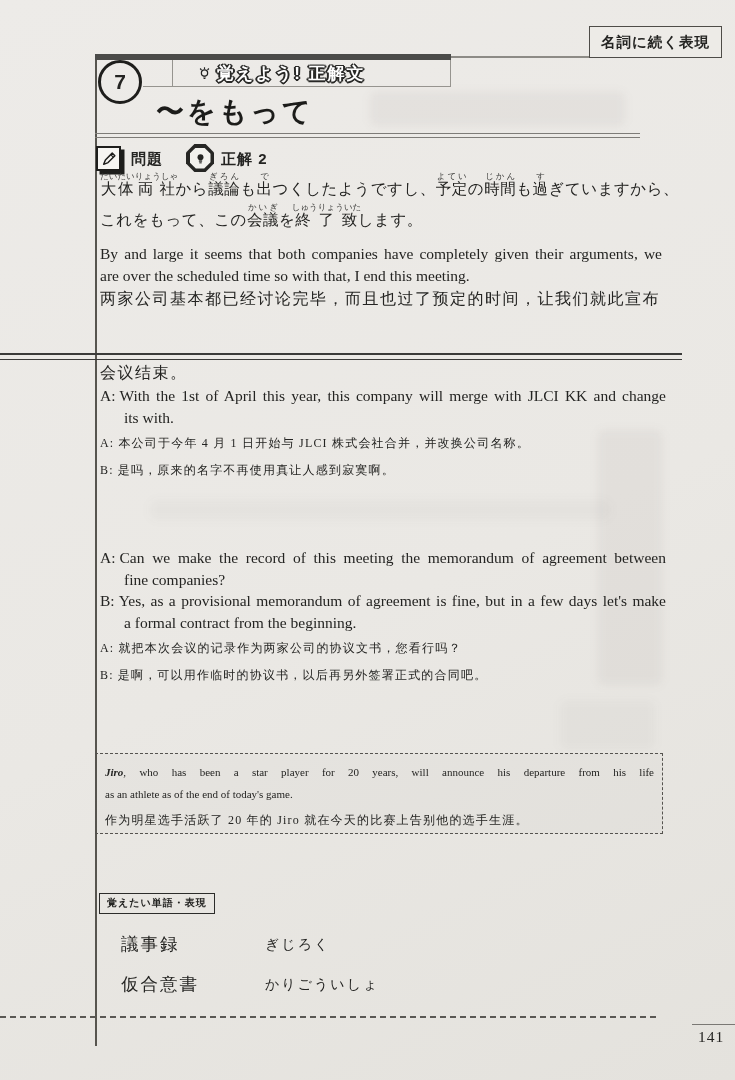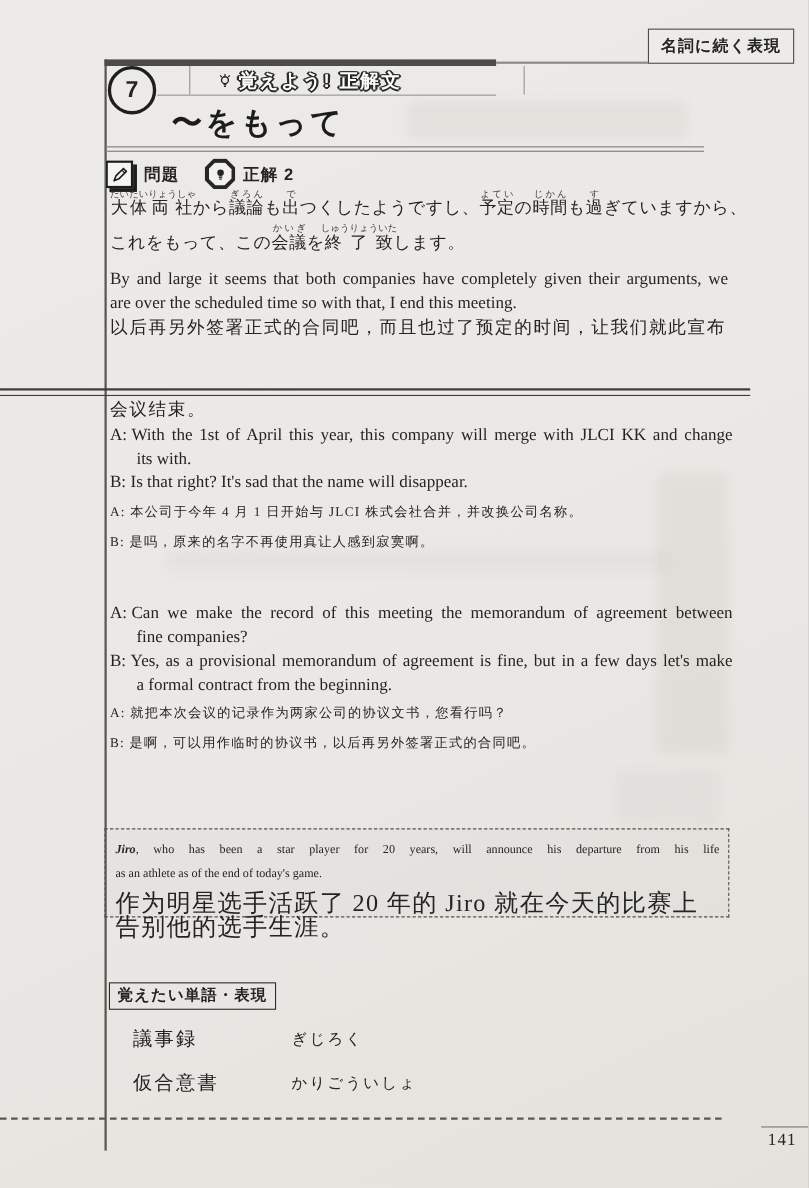--- a/index.html
+++ b/index.html
@@ -15,21 +15,21 @@
   .bleed{position:absolute;background:rgba(70,68,64,0.05);filter:blur(5px);border-radius:6px;}
 
   .vline{left:95px;top:54px;width:2px;height:992px;background:#57554f;}
   .topbar{left:95px;top:54px;width:356px;height:6px;background:#4b4b49;}
   .topbar-ext{left:451px;top:56px;width:138px;height:2px;background:#8d8b86;}
 
   .tagbox{left:589px;top:26px;width:133px;height:32px;border:1px solid #4e4c48;
     box-sizing:border-box;text-align:center;line-height:30px;font-size:14.5px;
     font-weight:bold;letter-spacing:1px;background:#edebe7;}
 
-  .bannerbox{left:172px;top:60px;width:305px;height:26px;border-left:1px solid #96948f;
+  .bannerbox{left:172px;top:60px;width:279px;height:26px;border-left:1px solid #96948f;
     border-right:1px solid #96948f;box-sizing:border-box;display:flex;align-items:center;
     padding-left:24px;gap:5px;}
   .banner-underline{left:143px;top:86px;width:308px;height:1px;background:#96948f;}
   .banner-title{font-weight:bold;font-size:17px;letter-spacing:2px;color:#fff;
     text-shadow:-1px -1px 0 #2a2a28,1px -1px 0 #2a2a28,-1px 1px 0 #2a2a28,
       1px 1px 0 #2a2a28,0 2px 0 #2a2a28,2px 0 0 #2a2a28,-2px 0 0 #2a2a28;}
 
   .circle7{left:98px;top:60px;width:44px;height:44px;border:3px solid #1e1e1c;
     border-radius:50%;box-sizing:border-box;text-align:center;line-height:38px;
     font-size:21px;font-weight:bold;}
@@ -65,25 +65,25 @@
   .dialog{left:100px;width:566px;}
   .d1{top:385px;} .d2{top:547px;}
   .dline{font-size:15.5px;line-height:21.5px;padding-left:24px;text-indent:-24px;}
   .dline.cont{text-indent:0;}
   .dline.zhline{font-size:12px;letter-spacing:1.2px;line-height:24px;margin-top:3px;}
   .pfx{margin-right:4px;}
 
   .notebox{left:95px;top:753px;width:568px;height:81px;box-sizing:border-box;
     border:1.5px dashed #55534f;background:rgba(40,40,38,0.018);padding:8px 8px 0 9px;}
   .notebox .nline{font-size:11px;line-height:21.5px;}
-  .notebox .nzh{font-size:22px;letter-spacing:1.2px;margin-top:5px;}
+  .notebox .nzh{font-size:12px;letter-spacing:1.2px;margin-top:5px;}
   .jname{font-weight:bold;font-style:italic;}
 
   .vtitle{left:99px;top:893px;border:1.5px solid #2c2c2a;padding:2px 7px 3px 7px;
-    font-size:14px;font-weight:bold;letter-spacing:1px;}
+    font-size:10px;font-weight:bold;letter-spacing:1px;}
   .vword{left:121px;font-size:17.5px;letter-spacing:2px;}
   .vread{left:265px;font-size:14px;letter-spacing:2px;}
   .vr1{top:932px;} .vr1b{top:936px;} .vr2{top:972px;} .vr2b{top:976px;}
 
   .botdash{left:0;top:1016px;width:656px;height:0;border-top:2px dashed #5a5854;}
   .pg-line{left:692px;top:1024px;width:43px;height:1px;background:#7a7874;}
   .pg-num{left:698px;top:1028px;font-size:15.5px;letter-spacing:1px;}
 </style>
 </head>
 <body>
@@ -133,29 +133,28 @@
       </svg>
     </div>
   </div>
   <div class="abs label sans alabel">正解 2</div>
 
   <div class="abs jpline jp1"><ruby>大体<rt>だいたい</rt></ruby><ruby>両社<rt>りょうしゃ</rt></ruby>から<ruby>議論<rt>ぎろん</rt></ruby>も<ruby>出<rt>で</rt></ruby>つくしたようですし、<ruby>予定<rt>よてい</rt></ruby>の<ruby>時間<rt>じかん</rt></ruby>も<ruby>過<rt>す</rt></ruby>ぎていますから、</div>
   <div class="abs jpline jp2">これをもって、この<ruby>会議<rt>かいぎ</rt></ruby>を<ruby>終了致<rt>しゅうりょういた</rt></ruby>します。</div>
 
   <div class="abs exline just" style="top:243px;">By and large it seems that both companies have completely given their arguments, we</div>
   <div class="abs exline" style="top:265px;">are over the scheduled time so with that, I end this meeting.</div>
-  <div class="abs exline zhtext" style="top:288px;">以后再另外签署正式的合同吧，而且也过了预定的时间，让我们就此宣布</div>
+  <div class="abs exline zhtext" style="top:288px;">两家公司基本都已经讨论完毕，而且也过了预定的时间，让我们就此宣布</div>
   <div class="abs exline zhtext" style="top:318px;margin-top:44px;">会议结束。</div>
 
   <div class="abs sec-dbl"></div>
 
   <div class="abs dialog d1">
       <div class="dline just"><span class="pfx">A:</span>With the 1st of April this year, this company will merge with JLCI KK and change</div>
       <div class="dline cont">its with.</div>
-      <div class="dline"><span class="pfx">B:</span>Is that right? It's sad that the name will disappear.</div>
       <div class="dline zhline"><span class="pfx">A:</span>本公司于今年 4 月 1 日开始与 JLCI 株式会社合并，并改换公司名称。</div>
       <div class="dline zhline"><span class="pfx">B:</span>是吗，原来的名字不再使用真让人感到寂寞啊。</div>
     </div>
   <div class="abs dialog d2">
       <div class="dline just"><span class="pfx">A:</span>Can we make the record of this meeting the memorandum of agreement between</div>
       <div class="dline cont">fine companies?</div>
       <div class="dline just"><span class="pfx">B:</span>Yes, as a provisional memorandum of agreement is fine, but in a few days let's make</div>
       <div class="dline cont">a formal contract from the beginning.</div>
       <div class="dline zhline"><span class="pfx">A:</span>就把本次会议的记录作为两家公司的协议文书，您看行吗？</div>
       <div class="dline zhline"><span class="pfx">B:</span>是啊，可以用作临时的协议书，以后再另外签署正式的合同吧。</div>

